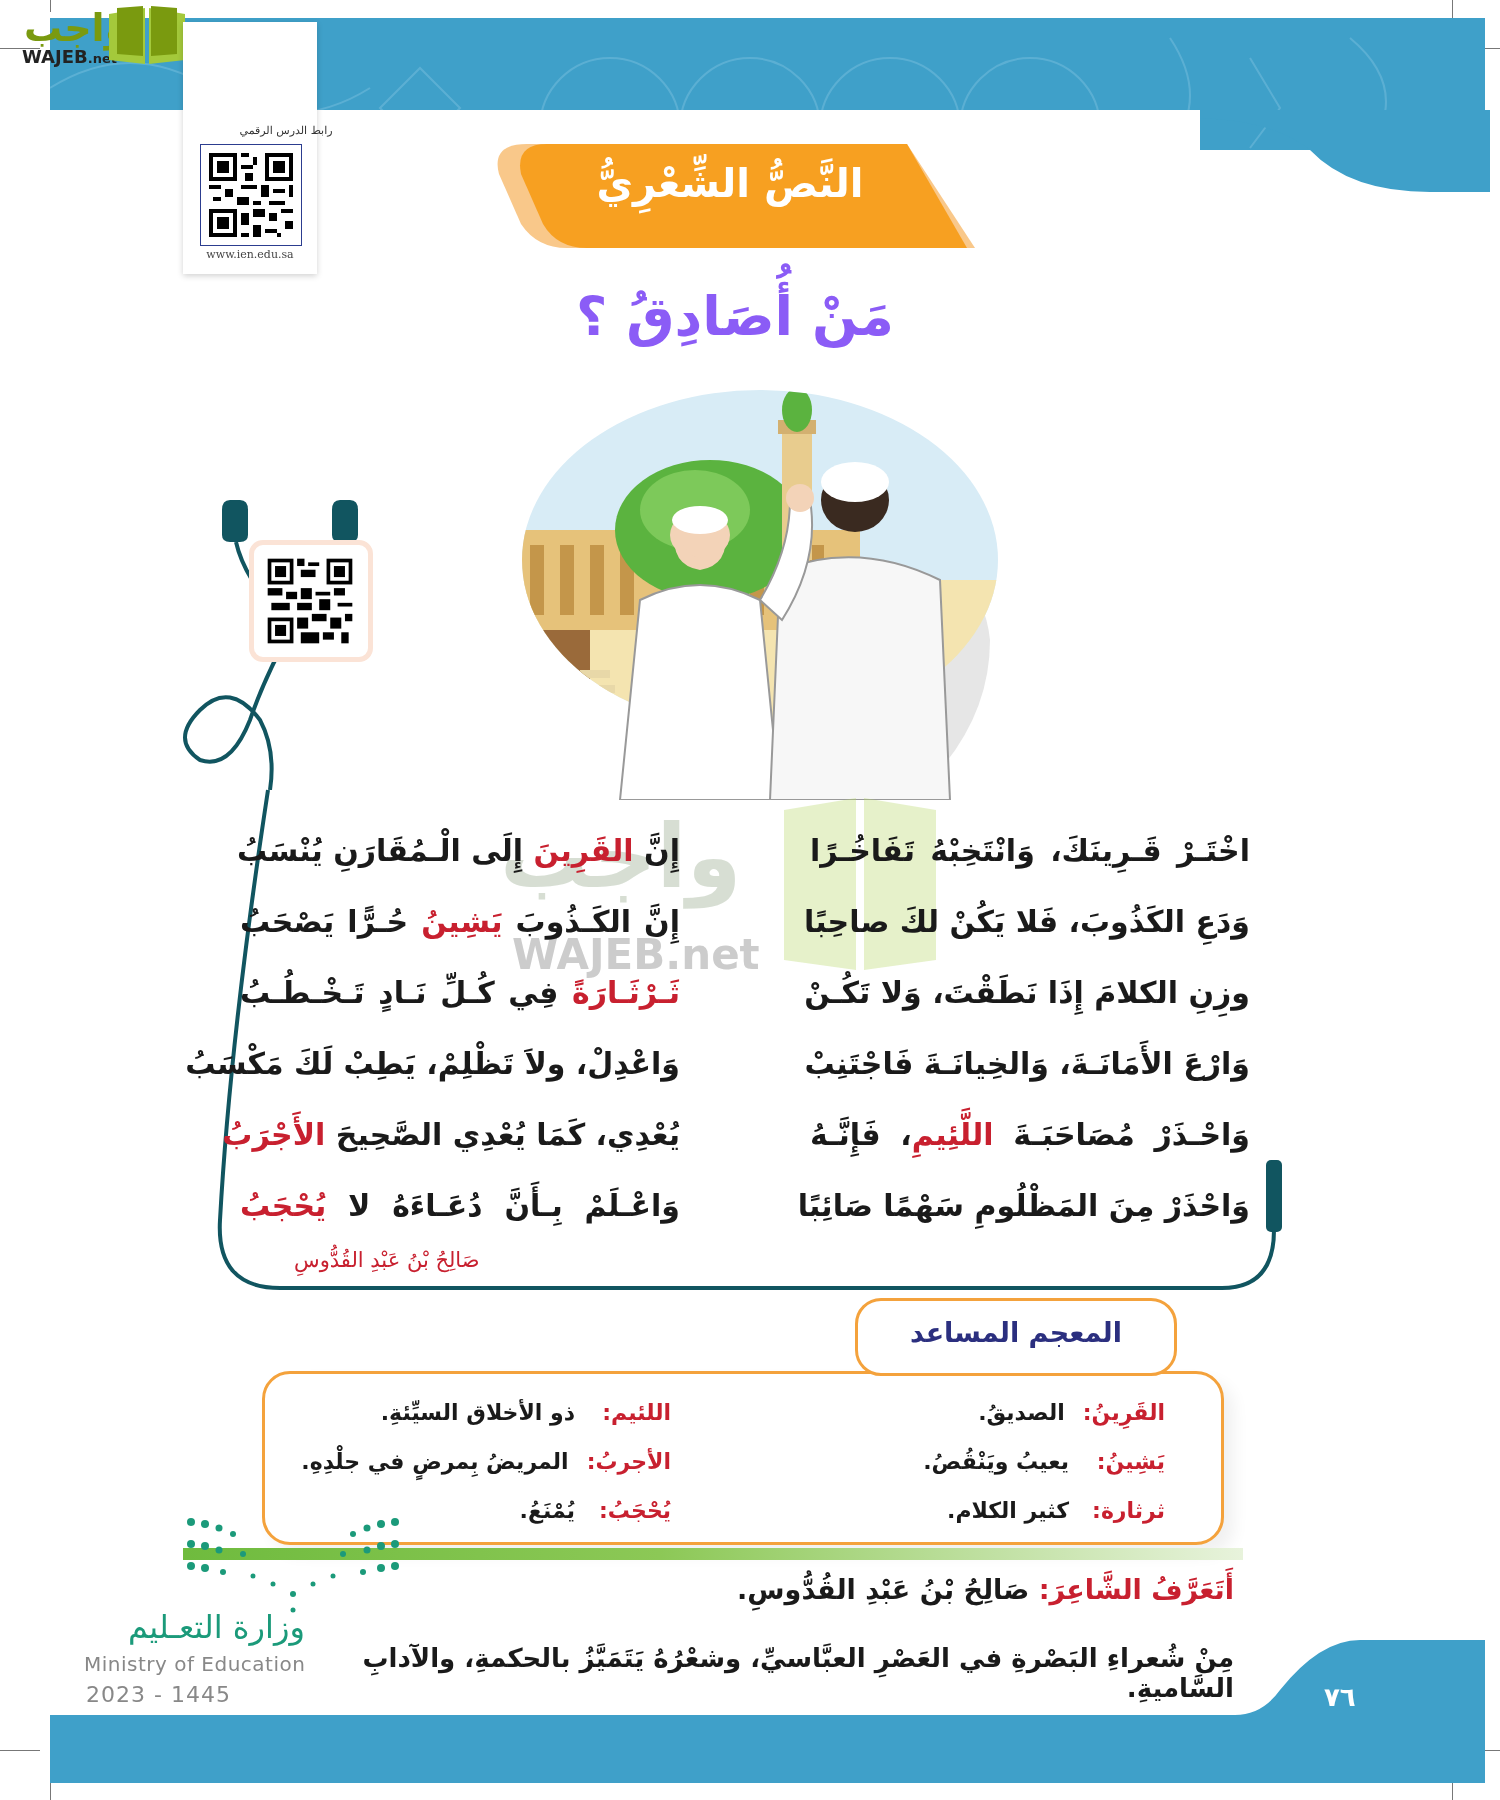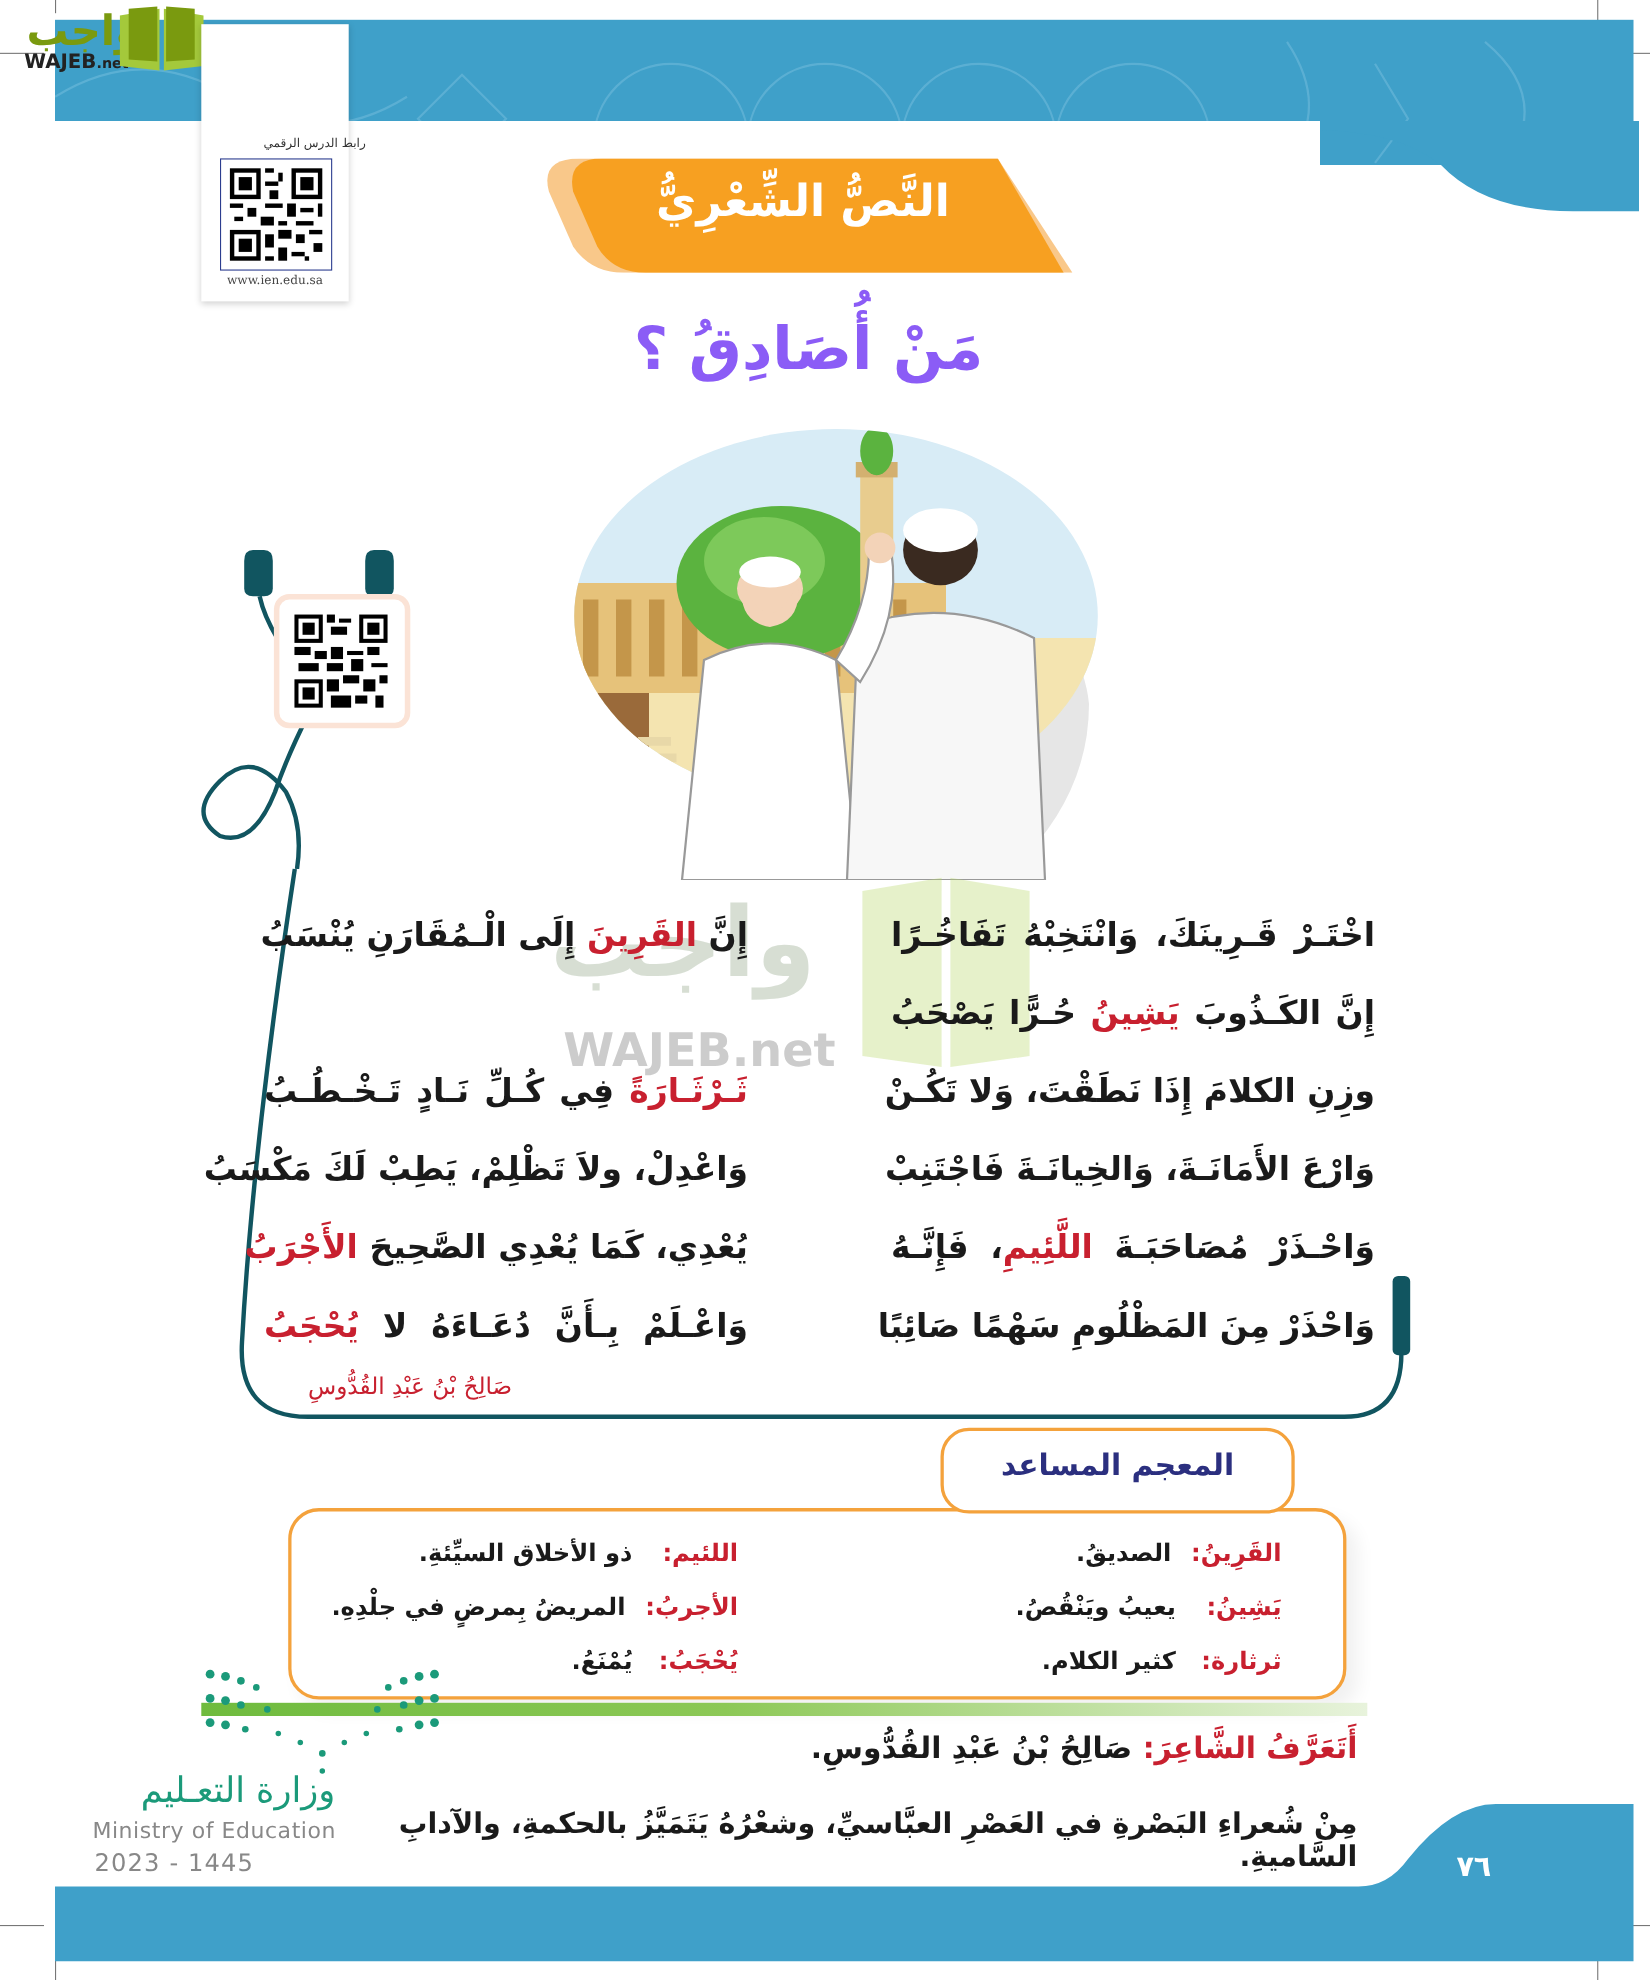--- a/index.html
+++ b/index.html
@@ -32,21 +32,21 @@
   .headphone{position:absolute;left:180px;top:480px;width:200px;height:310px;}
   .qr-audio{position:absolute;left:249px;top:540px;width:114px;height:112px;background:#fff;border:5px solid #fbe3d6;border-radius:14px;}
   .qr-audio-code{position:absolute;left:10px;top:10px;width:92px;height:92px;}
   
   .frame{position:absolute;left:0;top:0;}
   .poem{position:absolute;left:240px;top:815px;width:1010px;direction:rtl;}
   .verse-row{display:flex;flex-direction:row;justify-content:space-between;height:71px;align-items:center;}
   .hemi{font-size:30px;font-weight:bold;color:#1a1a1a;white-space:nowrap;width:440px;text-align:justify;text-align-last:justify;}
   .hemi.first{text-align-last:justify;}
   .red{color:#c8202f;}
-  .poet-sig{position:absolute;left:280px;top:1248px;font-size:21px;color:#c8202f;direction:rtl;font-family:"DejaVu Serif",serif;}
+  .poet-sig{position:absolute;left:294px;top:1248px;font-size:21px;color:#c8202f;direction:rtl;font-family:"DejaVu Serif",serif;}
   
   .gloss-title-box{position:absolute;left:855px;top:1298px;width:316px;height:72px;border:3px solid #f4a23c;border-radius:26px;background:#fff;}
   .gloss-title{position:absolute;left:0;top:16px;width:100%;text-align:center;font-size:27px;font-weight:bold;color:#2b2f7f;direction:rtl;}
   .gloss-box{position:absolute;left:262px;top:1371px;width:956px;height:168px;border:3px solid #f4a23c;border-radius:28px;background:#fff;box-shadow:10px 10px 16px rgba(0,0,0,0.06);}
   .gloss-col{position:absolute;top:14px;direction:rtl;}
   .gloss-row{height:49px;display:flex;align-items:center;font-size:22px;font-weight:bold;}
   .gloss-term{color:#c8202f;min-width:78px;}
   .gloss-def{color:#1a1a1a;margin-right:18px;}
   
   .green-line{position:absolute;left:183px;top:1548px;width:1060px;height:12px;background:linear-gradient(to right,#6fbb3e 0%,#8cc856 45%,#e8f3dc 100%);}
@@ -254,20 +254,21 @@
   <path d="M4 20 L76 8 L76 180 L4 170 Z" fill="#b8d86a"></path>
   <path d="M84 8 L156 20 L156 170 L84 180 Z" fill="#b8d86a"></path>
 </svg>
 
 <div class="poem" id="poem">
     <div class="verse-row">
       <div class="hemi first"><span>اخْتَـرْ قَـرِينَكَ، وَانْتَخِبْهُ تَفَاخُـرًا</span></div>
       <div class="hemi second"><span>إِنَّ </span><span class="red">القَرِينَ</span><span> إِلَى الْـمُقَارَنِ يُنْسَبُ</span></div>
     </div>
     <div class="verse-row">
+      <div class="hemi first"><span>وَدَعِ الكَذُوبَ، فَلا يَكُنْ لكَ صاحِبًا</span></div>
       <div class="hemi second"><span>إِنَّ الكَـذُوبَ </span><span class="red">يَشِينُ</span><span> حُـرًّا يَصْحَبُ</span></div>
     </div>
     <div class="verse-row">
       <div class="hemi first"><span>وزِنِ الكلامَ إِذَا نَطَقْتَ، وَلا تَكُـنْ</span></div>
       <div class="hemi second"><span class="red">ثَـرْثَـارَةً</span><span> فِي كُـلِّ نَـادٍ تَـخْـطُـبُ</span></div>
     </div>
     <div class="verse-row">
       <div class="hemi first"><span>وَارْعَ الأَمَانَـةَ، وَالخِيانَـةَ فَاجْتَنِبْ</span></div>
       <div class="hemi second"><span>وَاعْدِلْ، ولاَ تَظْلِمْ، يَطِبْ لَكَ مَكْسَبُ</span></div>
     </div>

